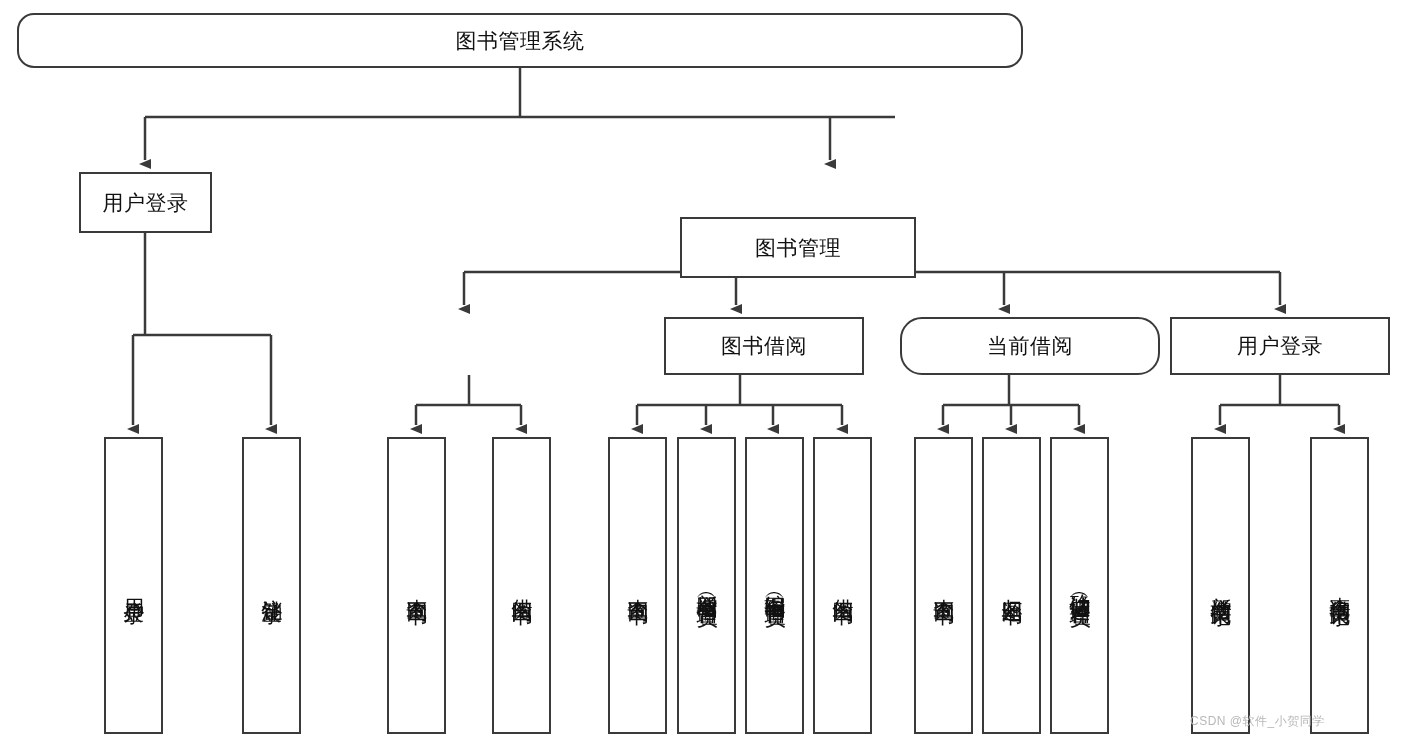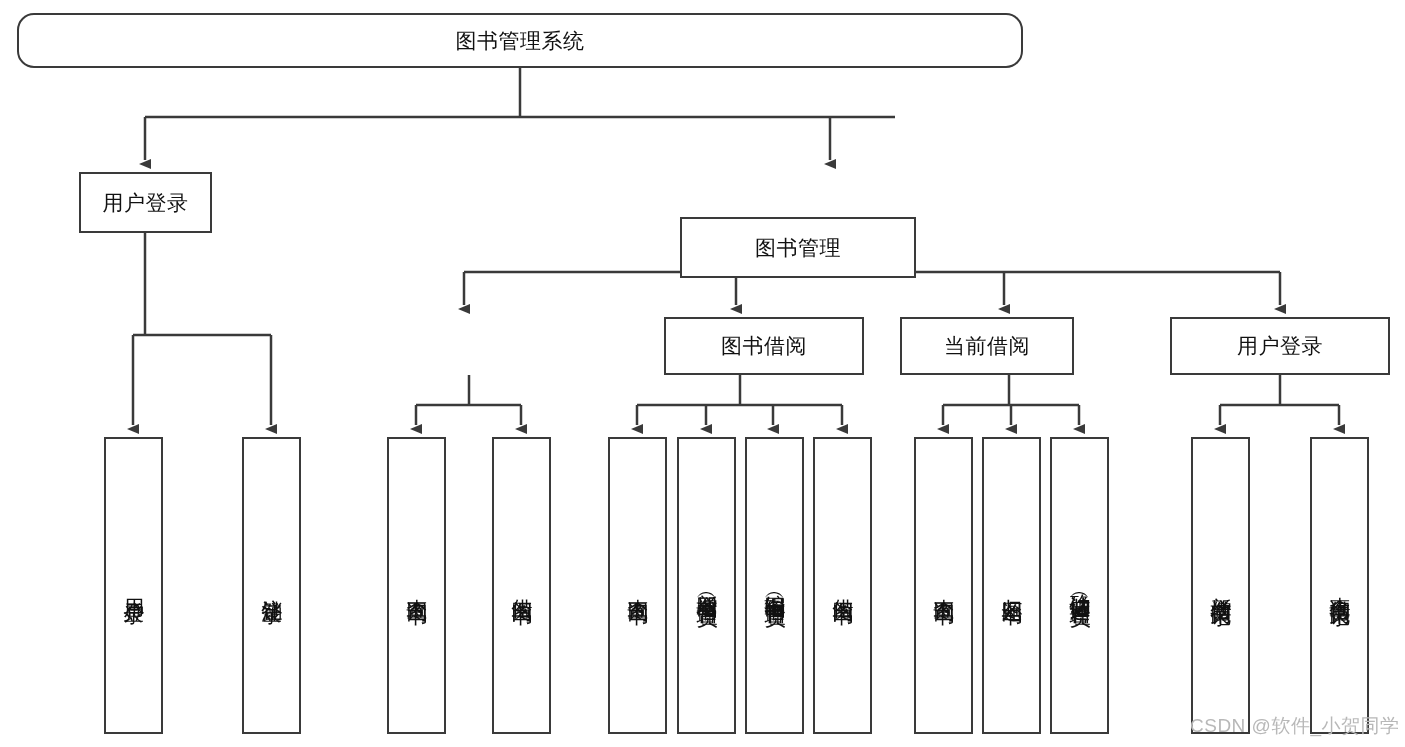--- a/index.html
+++ b/index.html
@@ -50,21 +50,21 @@
   .node.vert .vtext {
     writing-mode: vertical-rl;
     text-orientation: upright;
     display: block;
     white-space: nowrap;
   }
   .watermark {
     position: absolute;
     left: 1190px;
     top: 713px;
-    font-size: 19px;
+    font-size: 12px;
     color: #b8b8b8;
     white-space: nowrap;
     letter-spacing: 0.5px;
   }
 </style>
 </head>
 <body>
 
 <div id="canvas">
 
@@ -125,21 +125,21 @@
   <div class="node horiz" style="left:79px; top:172px; width:133px; height:61px;">
     <span>用户登录</span>
   </div>
   <div class="node horiz" style="left:680px; top:172px; width:236px; height:61px;margin-top:45px;">
     <span>图书管理</span>
   </div>
 
   <div class="node horiz" style="left:664px; top:317px; width:200px; height:58px;">
     <span>图书借阅</span>
   </div>
-  <div class="node horiz" style="left:900px; top:317px; width:174px; height:58px;">
+  <div class="node horiz" style="left:900px; top:317px; width:260px; height:58px;border-radius:22px;">
     <span>当前借阅</span>
   </div>
   <div class="node horiz" style="left:1170px; top:317px; width:220px; height:58px;">
     <span>用户登录</span>
   </div>
 
   <div class="node vert" style="left:104px; top:437px; width:59px; height:297px;">
     <span class="vtext">用户登录</span>
   </div>
   <div class="node vert" style="left:242px; top:437px; width:59px; height:297px;">

